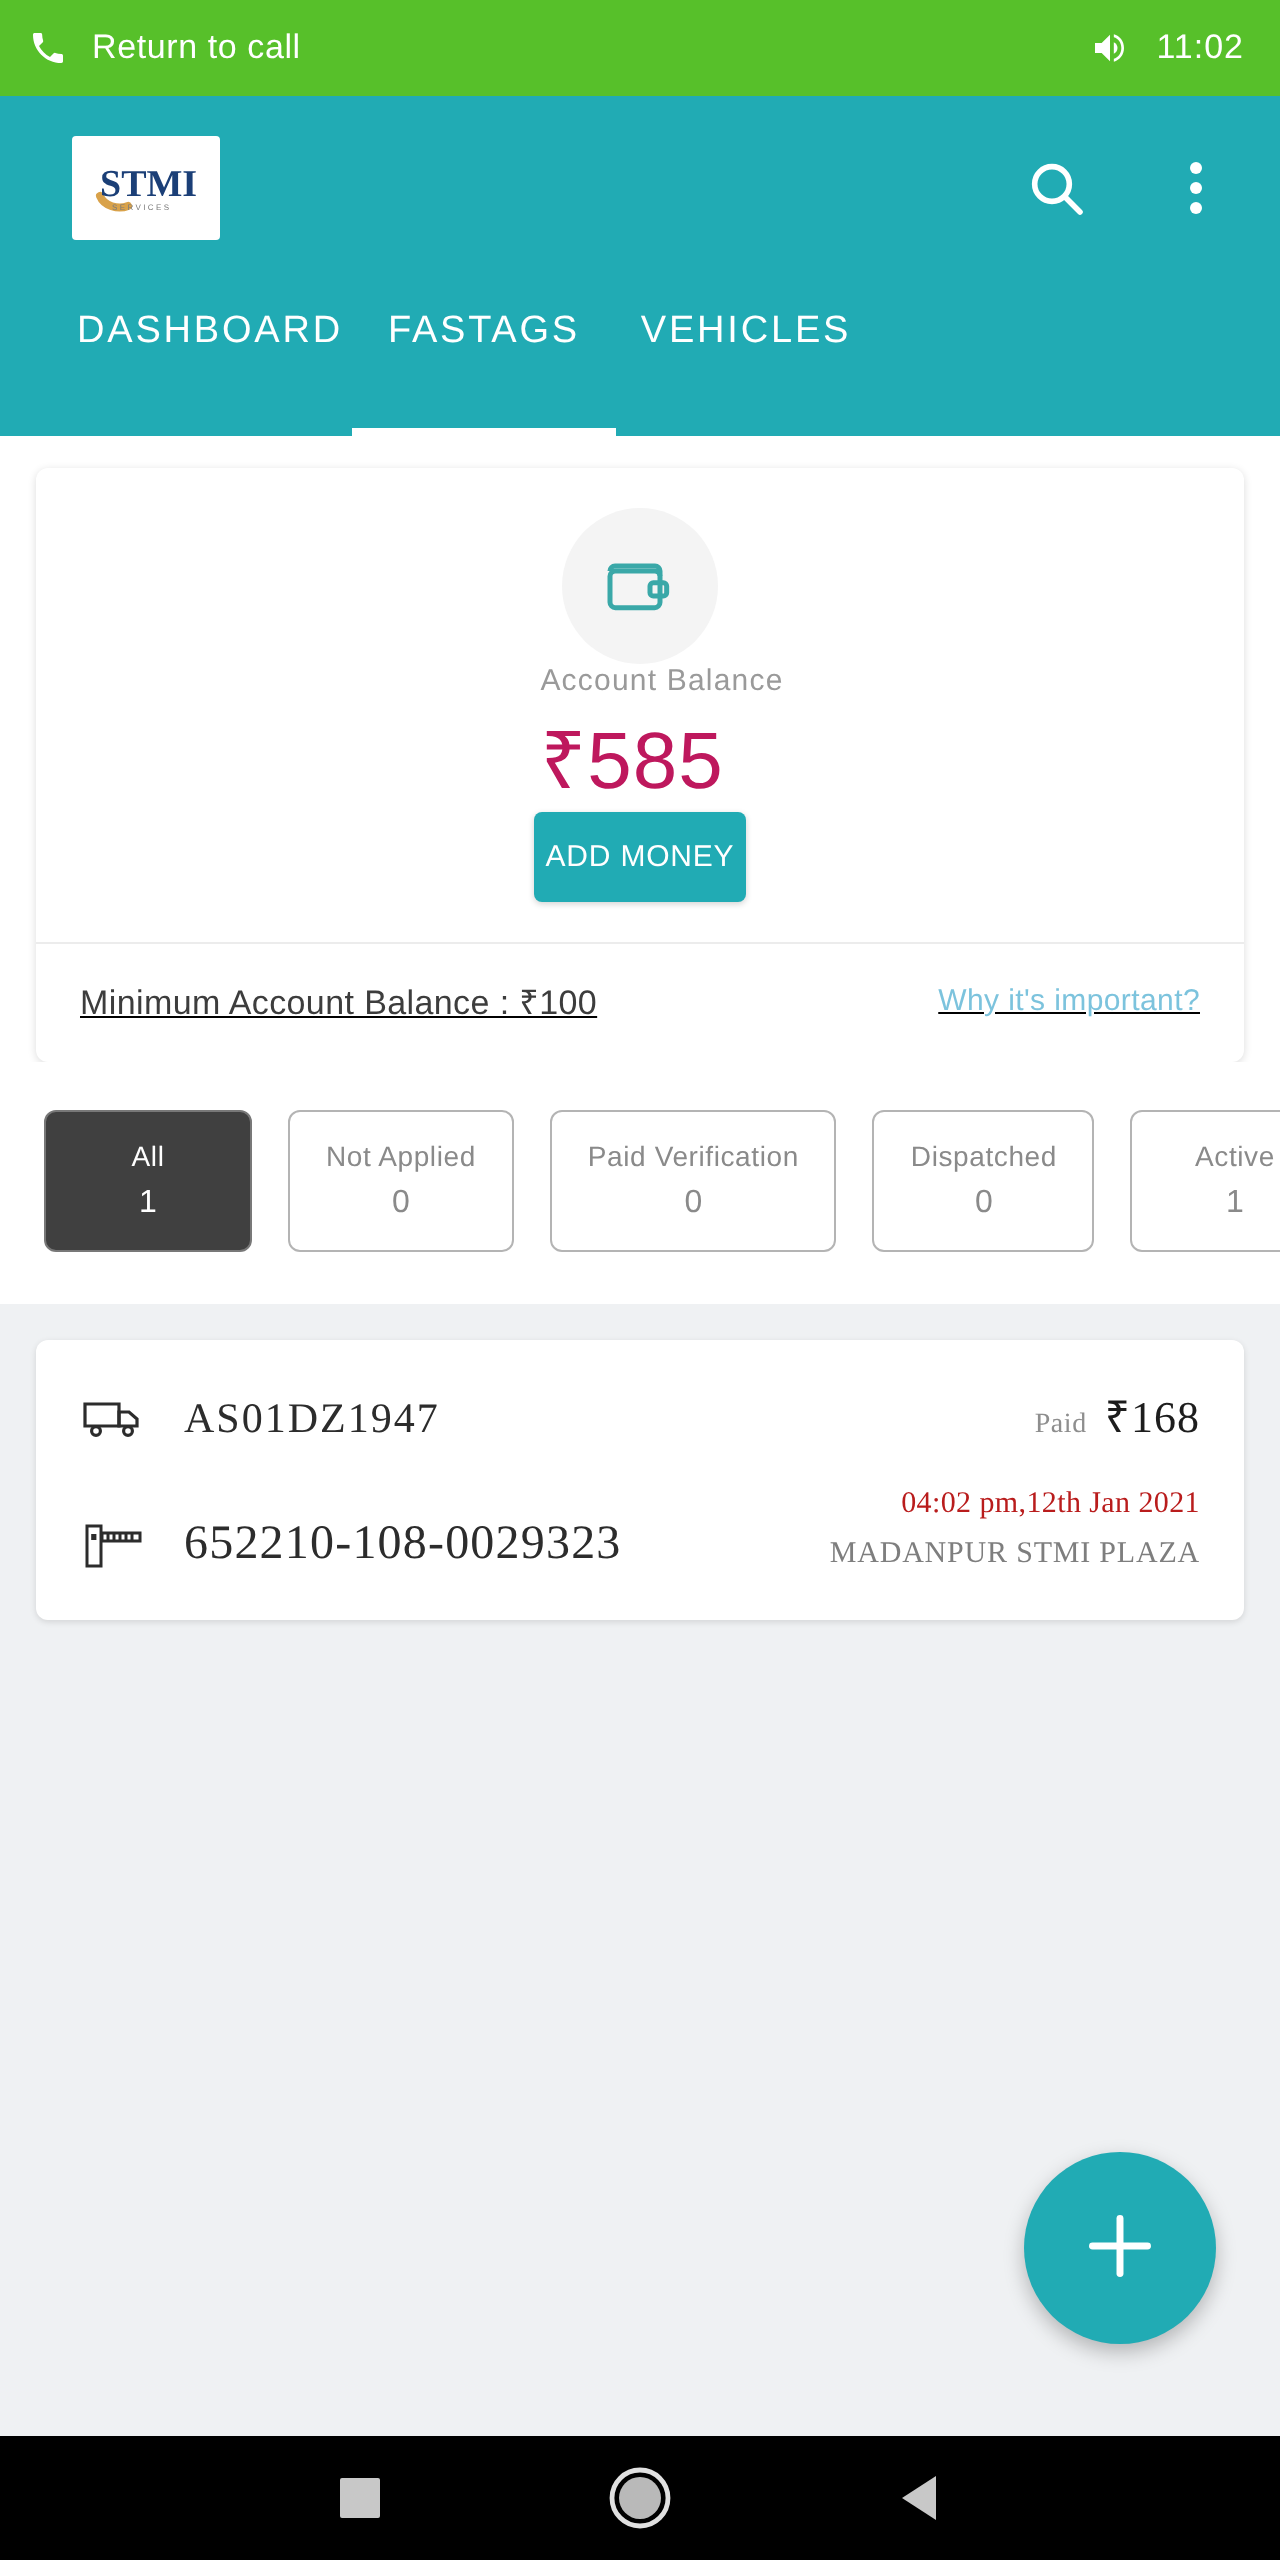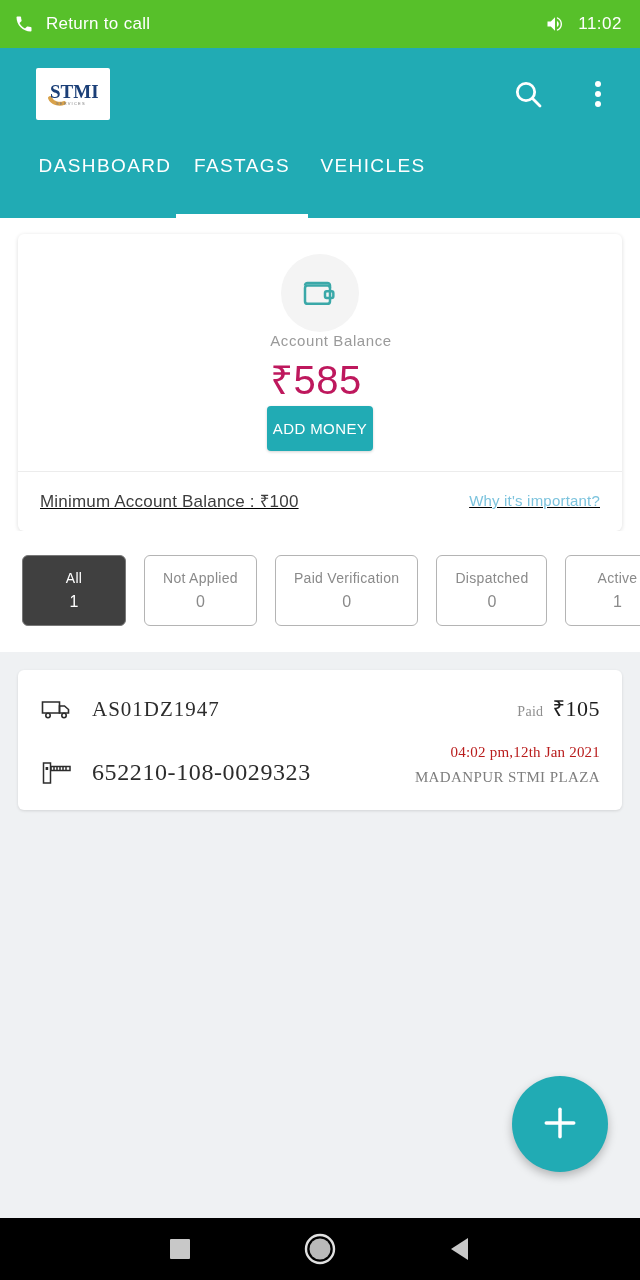--- a/index.html
+++ b/index.html
@@ -270,21 +270,21 @@
                 <path d="M18.5 8h5l4 3.5V15h-9z"></path>
                 <circle cx="7" cy="17.5" r="2.2"></circle>
                 <circle cx="23" cy="17.5" r="2.2"></circle>
               </svg>
             </span>
             <span class="txn-vehicle">AS01DZ1947</span>
           </div>
           <div class="txn-right">
             <div class="paid-line">
               <span class="paid-label">Paid</span>
-              <span class="paid-amount">₹105</span>
+              <span class="paid-amount">₹168</span>
             </div>
           </div>
         </div>
 
         <div class="txn-row">
           <div class="txn-left">
             <span class="txn-icon">
               <svg width="30" height="26" viewBox="0 0 30 26" fill="none" stroke="#2c2c2c" stroke-width="1.5">
                 <rect x="1.5" y="3" width="7" height="20"></rect>
                 <rect x="3.6" y="7" width="2.6" height="3" fill="#2c2c2c" stroke="none"></rect>

